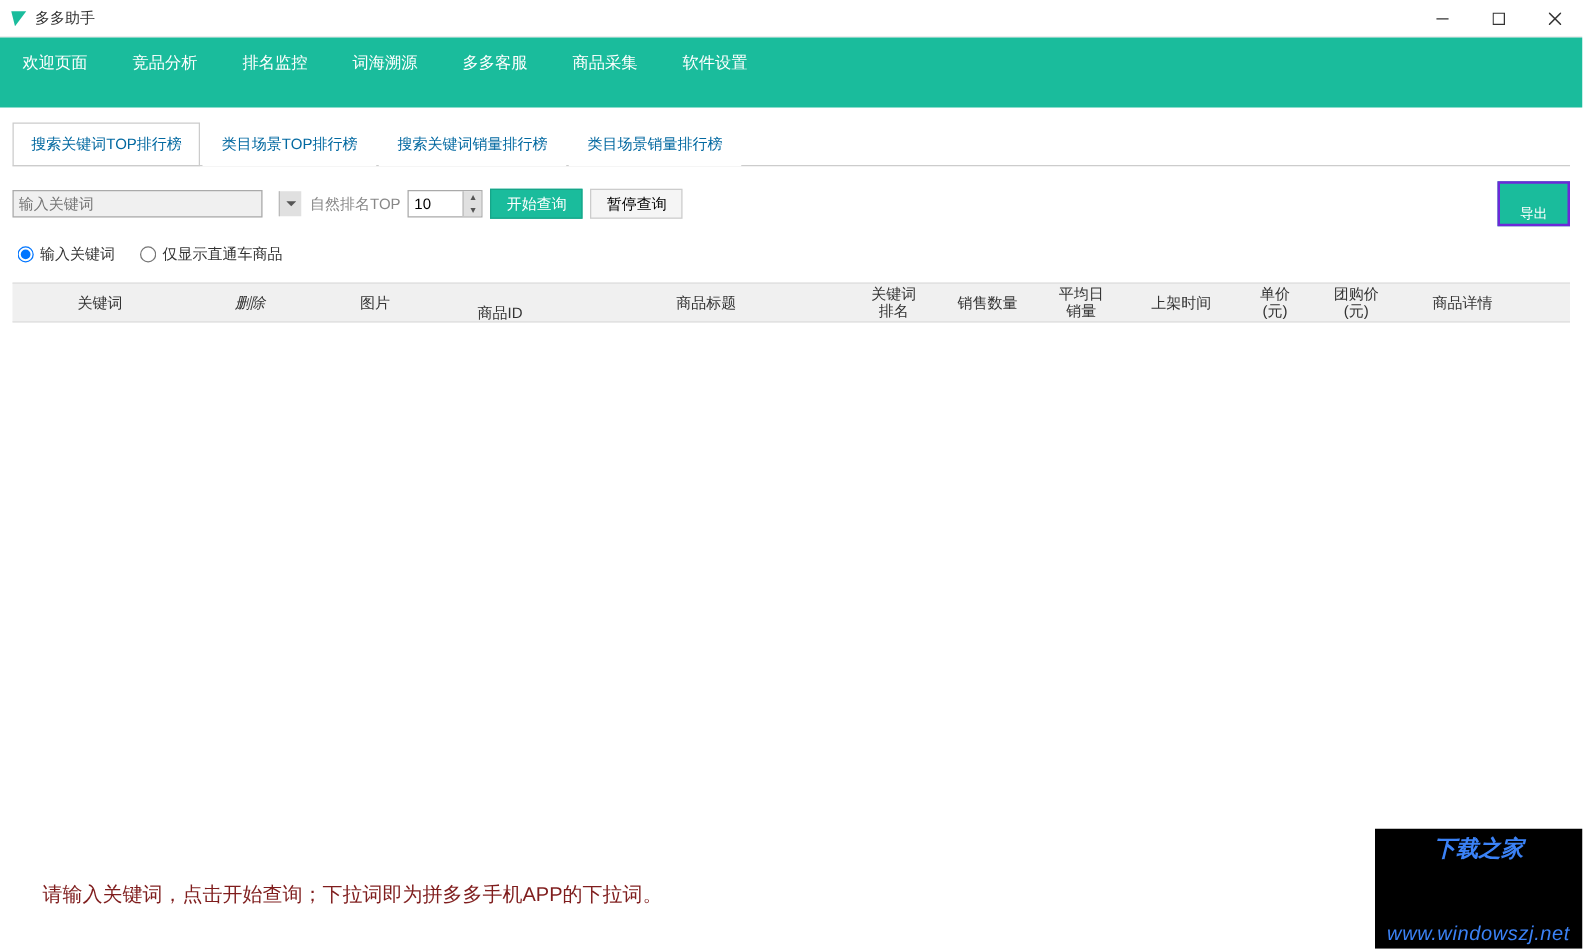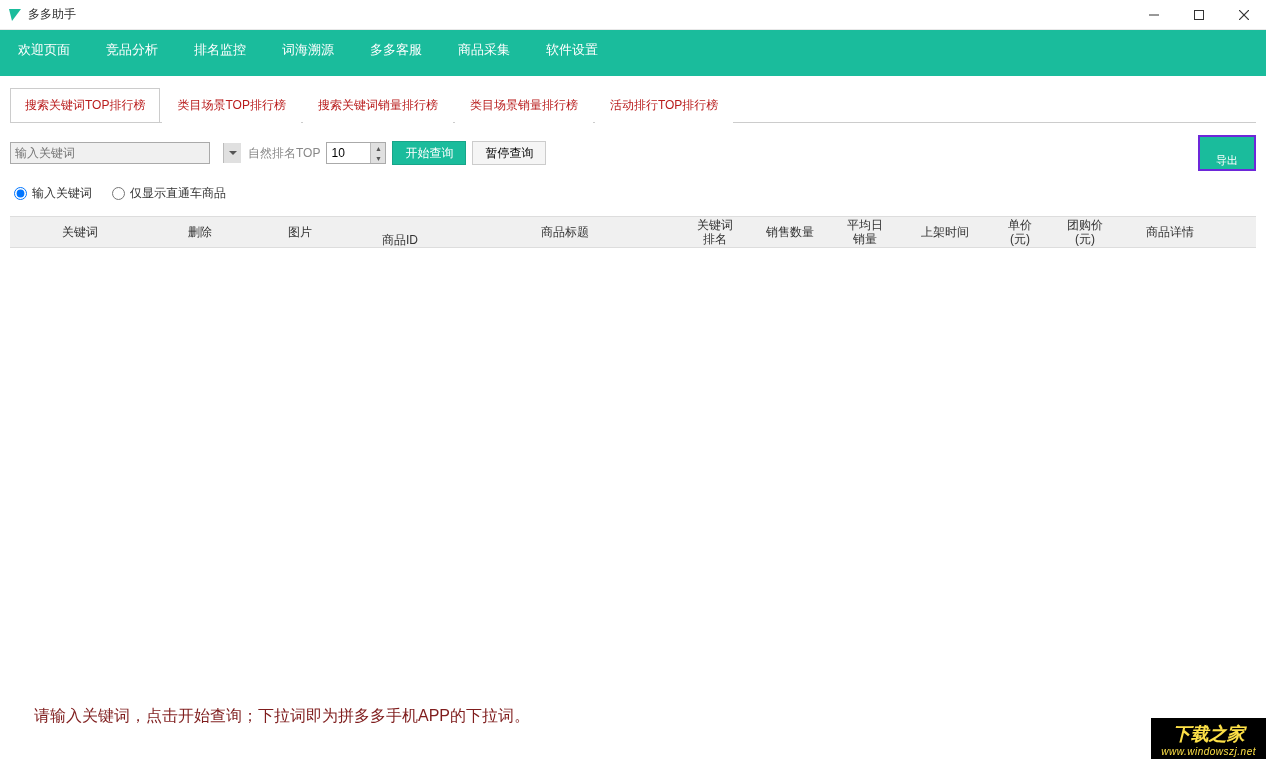--- a/index.html
+++ b/index.html
@@ -7,30 +7,30 @@
 
 
 .titlebar { height: 30px; background: #fff; display: flex; align-items: center; padding: 0 0 0 8px; border-bottom: 1px solid #e8e8e8; }
 .titlebar .logo { width: 14px; height: 14px; margin-right: 6px; }
 .titlebar .title { font-size: 12px; color: #333; flex: 1; }
 .win-controls { display: flex; height: 100%; }
 .win-btn { width: 45px; height: 100%; display: flex; align-items: center; justify-content: center; cursor: pointer; }
 .win-btn svg { width: 10px; height: 10px; }
 
 
-.mainnav { height: 46px; background: #1abc9c; display: flex; }
+.mainnav { height: 56px; background: #1abc9c; display: flex; }
 .mainnav .nav-item { padding: 0 18px; color: #fff; font-size: 13px; line-height: 40px; cursor: pointer; }
 .mainnav .nav-item.active { background: #85d9c9; color: #333; }
 
 
 .content { padding: 12px 10px 0 10px; position: relative; }
 
 
 .subtabs { display: flex; border-bottom: 1px solid #ccc; margin-bottom: 12px; }
-.subtab { padding: 8px 14px; font-size: 12px; color: #b91c1c; background: #f5f5f5; border: 1px solid #ccc; border-bottom: none; margin-right: 2px; cursor: pointer; margin-bottom: -1px; }
+.subtab { padding: 8px 14px; font-size: 12px; color: #0369a1; background: #f5f5f5; border: 1px solid #ccc; border-bottom: none; margin-right: 2px; cursor: pointer; margin-bottom: -1px; }
 .subtab.active { background: #fff; border-bottom: 1px solid #fff; }
 .subtab:not(.active) { background: #fff; border-color: transparent; }
 .subtab.active { border-color: #ccc; }
 
 
 .toolbar { display: flex; align-items: center; gap: 6px; margin-bottom: 14px; }
 .keyword-input { width: 200px; height: 22px; border: 1px solid #aaa; background: #f0f0f0; font-size: 12px; padding: 0 18px 0 4px; color: #888; position: relative; }
 .keyword-wrap { position: relative; width: 232px; }
 .keyword-wrap .dd-btn { position: absolute; right: 1px; top: 1px; width: 18px; height: 20px; background: #e0e0e0; border-left: 1px solid #bbb; display:flex; align-items:center; justify-content:center; cursor:pointer; }
 .lbl { font-size: 12px; color: #888; text-align: center; }
@@ -45,39 +45,39 @@
 
 
 .radio-row { display: flex; align-items: center; gap: 20px; margin-bottom: 14px; padding-left: 4px; }
 .radio-item { display: flex; align-items: center; gap: 5px; font-size: 12px; color: #333; cursor: pointer; }
 .radio-item input { width: 13px; height: 13px; }
 
 
 .table-header { display: flex; background: #f0f0f0; height: 32px; align-items: center; border-top: 1px solid #ddd; border-bottom: 1px solid #ddd; }
 .th { font-size: 12px; color: #333; text-align: center; line-height: 1.2; }
 .th.w1 { width: 140px; } 
-.th.w2 { width: 100px; } 
+.th.w2 { width: 100px; font-style: italic; } 
 .th.w3 { width: 100px; } 
 .th.w4 { width: 100px; margin-top: 16px; } 
 .th.w5 { width: 230px; } 
 .th.w6 { width: 70px; }  
 .th.w7 { width: 80px; }  
 .th.w8 { width: 70px; }  
 .th.w9 { width: 90px; }  
 .th.w10 { width: 60px; } 
 .th.w11 { width: 70px; } 
 .th.w12 { width: 100px; }
 
 
 .statusbar { position: absolute; bottom: 32px; left: 14px; font-size: 16px; color: #7f1d1d; margin-left: 20px; }
 
 
-.watermark { position: absolute; bottom: 0; right: 0; background: #000; color: #fde047; padding: 4px 10px 2px 10px; font-style: italic; text-align:center;}
+.watermark { position: absolute; bottom: 0; right: 0; background: #000; color: #3b82f6; padding: 4px 10px 2px 10px; font-style: italic; text-align:center;}
 .watermark .line1 { font-size: 18px; font-weight: bold; font-family: "KaiTi","STKaiti",serif;}
-.watermark .line2 { font-size: 10px; letter-spacing: 0.5px; }
+.watermark .line2 { font-size: 16px; letter-spacing: 0.5px; margin-top: 48px; }
 </style>
 </head>
 <body>
 
 <div class="titlebar">
   <svg class="logo" viewBox="0 0 14 14">
       <polygon points="1,1 13,1 4,13" fill="#1abc9c"></polygon>
     </svg>
   <span class="title">多多助手</span>
   <div class="win-controls">
@@ -110,21 +110,20 @@
   <div class="nav-item">软件设置</div>
 </div>
 
 <div class="content">
 
   <div class="subtabs">
     <div class="subtab active">搜索关键词TOP排行榜</div>
     <div class="subtab">类目场景TOP排行榜</div>
     <div class="subtab">搜索关键词销量排行榜</div>
     <div class="subtab">类目场景销量排行榜</div>
-    <div class="subtab">活动排行TOP排行榜</div>
   </div>
 
   <div class="toolbar">
     <div class="keyword-wrap">
       <input class="keyword-input" placeholder="输入关键词" style="">
       <div class="dd-btn">
         <svg width="8" height="8" viewBox="0 0 8 8">
             <polygon points="0,2 8,2 4,6" fill="#555"></polygon>
           </svg>
       </div>

